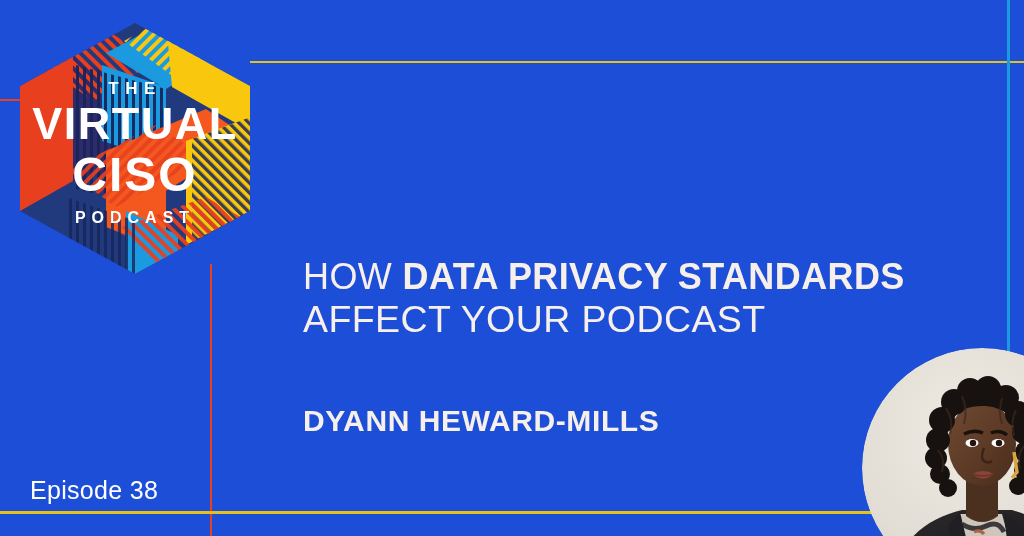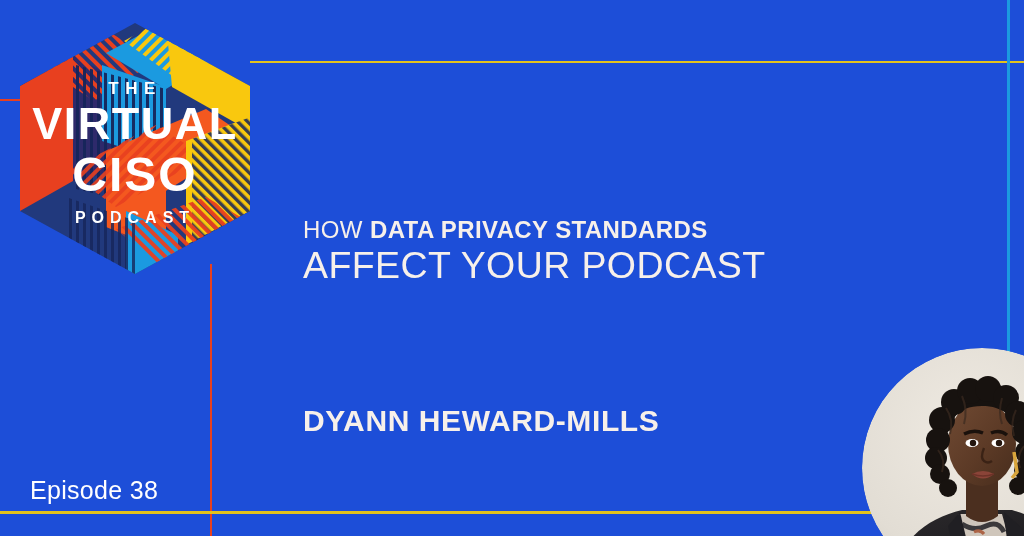--- a/index.html
+++ b/index.html
@@ -38,21 +38,21 @@
   
   .headline {
     position:absolute;
     left:303px; top:216px;
     width:660px;
     color:#f7f0ea;
     line-height:1.17;
     letter-spacing:0.4px;
   }
   .headline-line { display:block; white-space:nowrap; }
-  .headline-line-1 { font-size:24px; }
+  .headline-line-1 { font-size:36px;margin-top:40px; }
   .headline-line-2 { font-size:37.5px; font-weight:300; }
   .hl-light { font-weight:300; }
   .hl-bold  { font-weight:bold; }
 
   
   .guest-name {
     position:absolute;
     left:303px; top:404px;
     font-size:30px;
     font-weight:bold;

